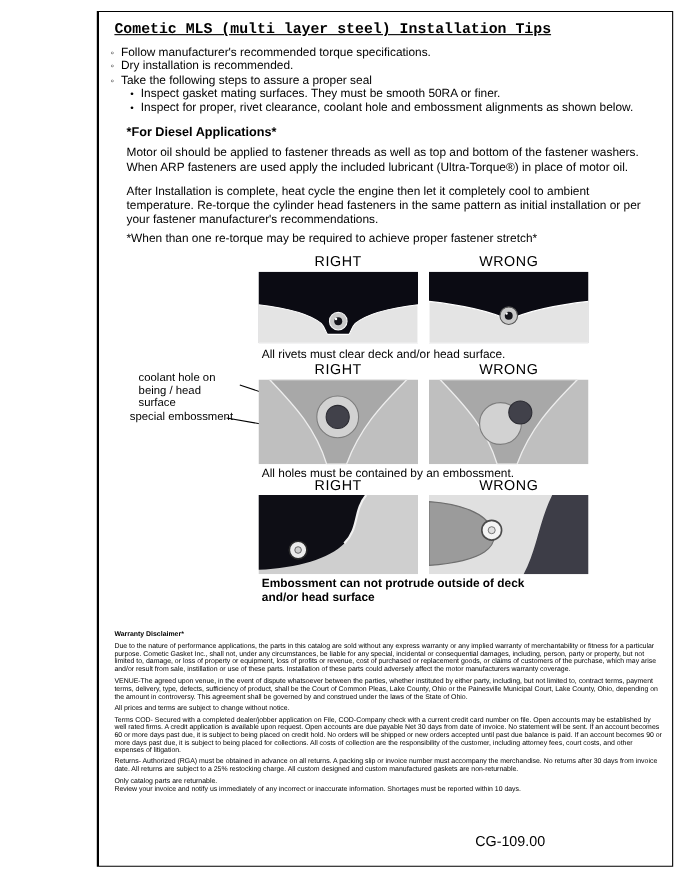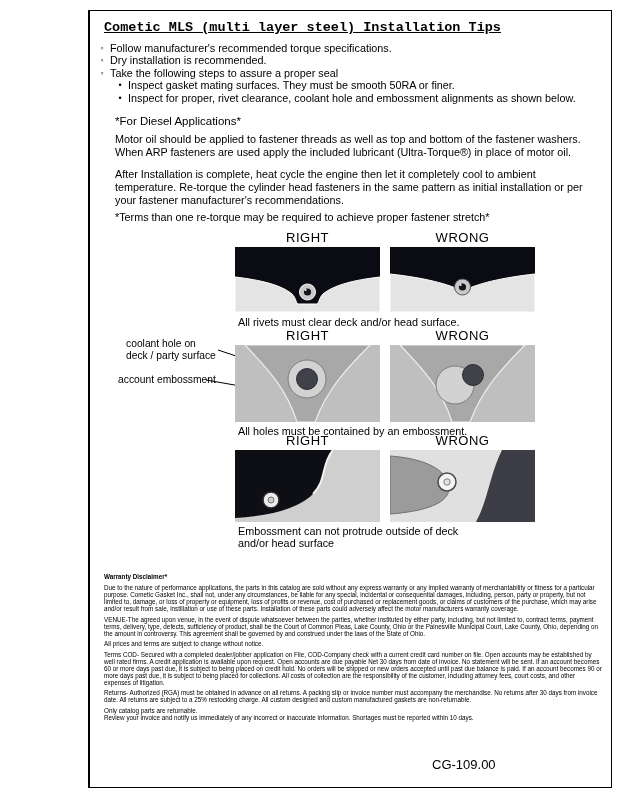--- a/index.html
+++ b/index.html
@@ -10,21 +10,21 @@
            border: 1px solid #000; border-left-width: 2px; }
 
   .title { position: absolute; left: 104px; top: 20px; font-size: 13.5px; font-weight: bold;
            text-decoration: underline; font-family: Liberation Mono, monospace; }
 
   .tips { position: absolute; left: 98px; top: 42px; font-size: 10.8px; }
   .tip-line { display: flex; gap: 4px; line-height: 12.4px; }
   .tip-line .bullet { width: 8px; text-align: center; font-size: 9px; line-height: 12.4px; }
   .tip-line.sub { padding-left: 18px; }
 
-  .diesel-heading { position: absolute; left: 115px; top: 115px; font-size: 11.5px; font-weight: normal; }
+  .diesel-heading { position: absolute; left: 115px; top: 115px; font-size: 11.5px; font-weight: bold; }
   .para { position: absolute; left: 115px; width: 478px; font-size: 10.8px; line-height: 13px; }
   #para1 { top: 133px; }
   #para2 { top: 168px; }
   .note { position: absolute; left: 115px; top: 211px; font-size: 10.8px; }
 
   .diagram-area { position: absolute; left: 88px; top: 228px; width: 470px; height: 330px; }
   .dg-header { position: absolute; width: 145px; text-align: center; font-size: 13px; letter-spacing: 0.5px; }
   .dg { position: absolute; display: block; }
   .dg-caption { position: absolute; font-size: 10.8px; }
   .ann { position: absolute; font-size: 10.3px; line-height: 11.5px; }
@@ -63,21 +63,21 @@
   </div>
   <div class="tip-line sub">
     <span class="bullet">•</span>
     <span>Inspect for proper, rivet clearance, coolant hole and embossment alignments as shown below.</span>
   </div>
 </div>
 
 <h2 class="diesel-heading">*For Diesel Applications*</h2>
 <p class="para" id="para1">Motor oil should be applied to fastener threads as well as top and bottom of the fastener washers. When ARP fasteners are used apply the included lubricant (Ultra-Torque®) in place of motor oil.</p>
 <p class="para" id="para2">After Installation is complete, heat cycle the engine then let it completely cool to ambient temperature. Re-torque the cylinder head fasteners in the same pattern as initial installation or per your fastener manufacturer's recommendations.</p>
-<p class="note">*Terms than one re-torque may be required to achieve proper fastener stretch*</p>
+<p class="note">*When than one re-torque may be required to achieve proper fastener stretch*</p>
 
 <div class="diagram-area">
 
   <div class="dg-header" style="left:147px; top:2px;">RIGHT</div>
   <div class="dg-header" style="left:302px; top:2px;">WRONG</div>
 
   <svg class="dg" style="left:147px; top:19px;" width="145" height="65" viewBox="0 0 145 65">
     <rect width="145" height="65" fill="#0b0b13"></rect>
     <path d="M0,65 L0,30 C26,33 46,38 57,47 C61,51 61,56 63,57 L82,57 C84,56 84,51 88,47 C99,38 119,33 145,30 L145,65 Z" fill="#e4e4e4" stroke="#ffffff" stroke-width="1"></path>
     <circle cx="72.5" cy="45" r="8" fill="#c9c9c9" stroke="#f5f5f5" stroke-width="1"></circle>
@@ -91,22 +91,22 @@
     <circle cx="72.5" cy="40" r="8" fill="#c9c9c9" stroke="#555555" stroke-width="1"></circle>
     <circle cx="72.5" cy="40" r="3.6" fill="#15151b"></circle>
     <circle cx="70.5" cy="38" r="1.1" fill="#ffffff"></circle>
   </svg>
 
   <div class="dg-caption" style="left:150px; top:88px;">All rivets must clear deck and/or head surface.</div>
 
   <div class="dg-header" style="left:147px; top:100px;">RIGHT</div>
   <div class="dg-header" style="left:302px; top:100px;">WRONG</div>
 
-  <div class="ann" style="left:38px; top:110px; width:92px;">coolant hole on deck / party surface</div>
-  <div class="ann" style="left:30px; top:146px; width:100px;">account embossment</div>
+  <div class="ann" style="left:38px; top:110px; width:92px;">coolant hole on being / head surface</div>
+  <div class="ann" style="left:30px; top:146px; width:100px;">special embossment</div>
 
   <svg class="leader" style="left:0; top:100px;" width="240" height="100" viewBox="0 0 240 100">
     <line x1="130" y1="22" x2="214" y2="50" stroke="#000" stroke-width="1"></line>
     <line x1="118" y1="52" x2="198" y2="66" stroke="#000" stroke-width="1"></line>
   </svg>
 
   <svg class="dg" style="left:147px; top:117px;" width="145" height="77" viewBox="0 0 145 77">
     <rect width="145" height="77" fill="#bfbfbf"></rect>
     <path d="M10,0 H135 C110,25 92,45 80,77 L62,77 C52,45 34,25 10,0 Z" fill="#a8a8a8" stroke="#ededed" stroke-width="1.2"></path>
     <circle cx="72" cy="34" r="19" fill="#d2d2d2" stroke="#7d7d7d" stroke-width="1"></circle>
@@ -134,21 +134,21 @@
   </svg>
 
   <svg class="dg" style="left:302px; top:222px;" width="145" height="72" viewBox="0 0 145 72">
     <rect width="145" height="72" fill="#e0e0e0"></rect>
     <path d="M112,0 H145 V72 H86 C98,50 100,24 112,0 Z" fill="#3d3d47"></path>
     <path d="M0,6 C28,8 52,16 58,32 C63,46 52,60 0,64 Z" fill="#9b9b9b" stroke="#6f6f6f" stroke-width="1"></path>
     <circle cx="57" cy="32" r="9" fill="#f4f4f4" stroke="#4a4a4a" stroke-width="1.5"></circle>
     <circle cx="57" cy="32" r="3.2" fill="#e0e0e0" stroke="#666666" stroke-width="0.8"></circle>
   </svg>
 
-  <div class="dg-caption" style="left:150px; top:297px; width:245px;">Embossment can not protrude outside of deck and/or head surface</div>
+  <div class="dg-caption" style="left:150px; top:297px; width:245px;font-weight:bold;">Embossment can not protrude outside of deck and/or head surface</div>
 </div>
 
 <div class="legal">
   <div class="legal-heading">Warranty Disclaimer*</div>
   <p>Due to the nature of performance applications, the parts in this catalog are sold without any express warranty or any implied warranty of merchantability or fitness for a particular purpose.  Cometic Gasket Inc., shall not, under any circumstances, be liable for any special, incidental or consequential damages, including, person, party or property, but not limited to, damage, or loss of property or equipment, loss of profits or revenue, cost of purchased or replacement goods, or claims of customers of the purchase, which may arise and/or result from sale, instillation or use of these parts.  Installation of these parts could adversely affect the motor manufacturers warranty coverage.</p>
   <p>VENUE-The agreed upon venue, in the event of dispute whatsoever between the parties, whether instituted by either party, including, but not limited to, contract terms, payment terms, delivery, type, defects, sufficiency of product, shall be the Court of Common Pleas, Lake County, Ohio or the Painesville Municipal Court, Lake County, Ohio, depending on the amount in controversy. This agreement shall be governed by and construed under the laws of the State of Ohio.</p>
   <p>All prices and terms are subject to change without notice.</p>
   <p>Terms COD- Secured with a completed dealer/jobber application on File, COD-Company check with a current credit card number on file.  Open accounts may be established by well rated firms.  A credit application is available upon request.  Open accounts are due payable Net 30 days from date of invoice.  No statement will be sent.  If an account becomes 60 or more days past due, it is subject to being placed on credit hold.  No orders will be shipped or new orders accepted until past due balance is paid.  If an account becomes 90 or more days past due, it is subject to being placed for collections.  All costs of collection are the responsibility of the customer, including attorney fees, court costs, and other expenses of litigation.</p>
   <p>Returns- Authorized (RGA) must be obtained in advance on all returns.  A packing slip or invoice number must accompany the merchandise.  No returns after 30 days from invoice date.  All returns are subject to a 25% restocking charge.  All custom designed and custom manufactured gaskets are non-returnable.</p>
   <p class="tight">Only catalog parts are returnable.</p>

